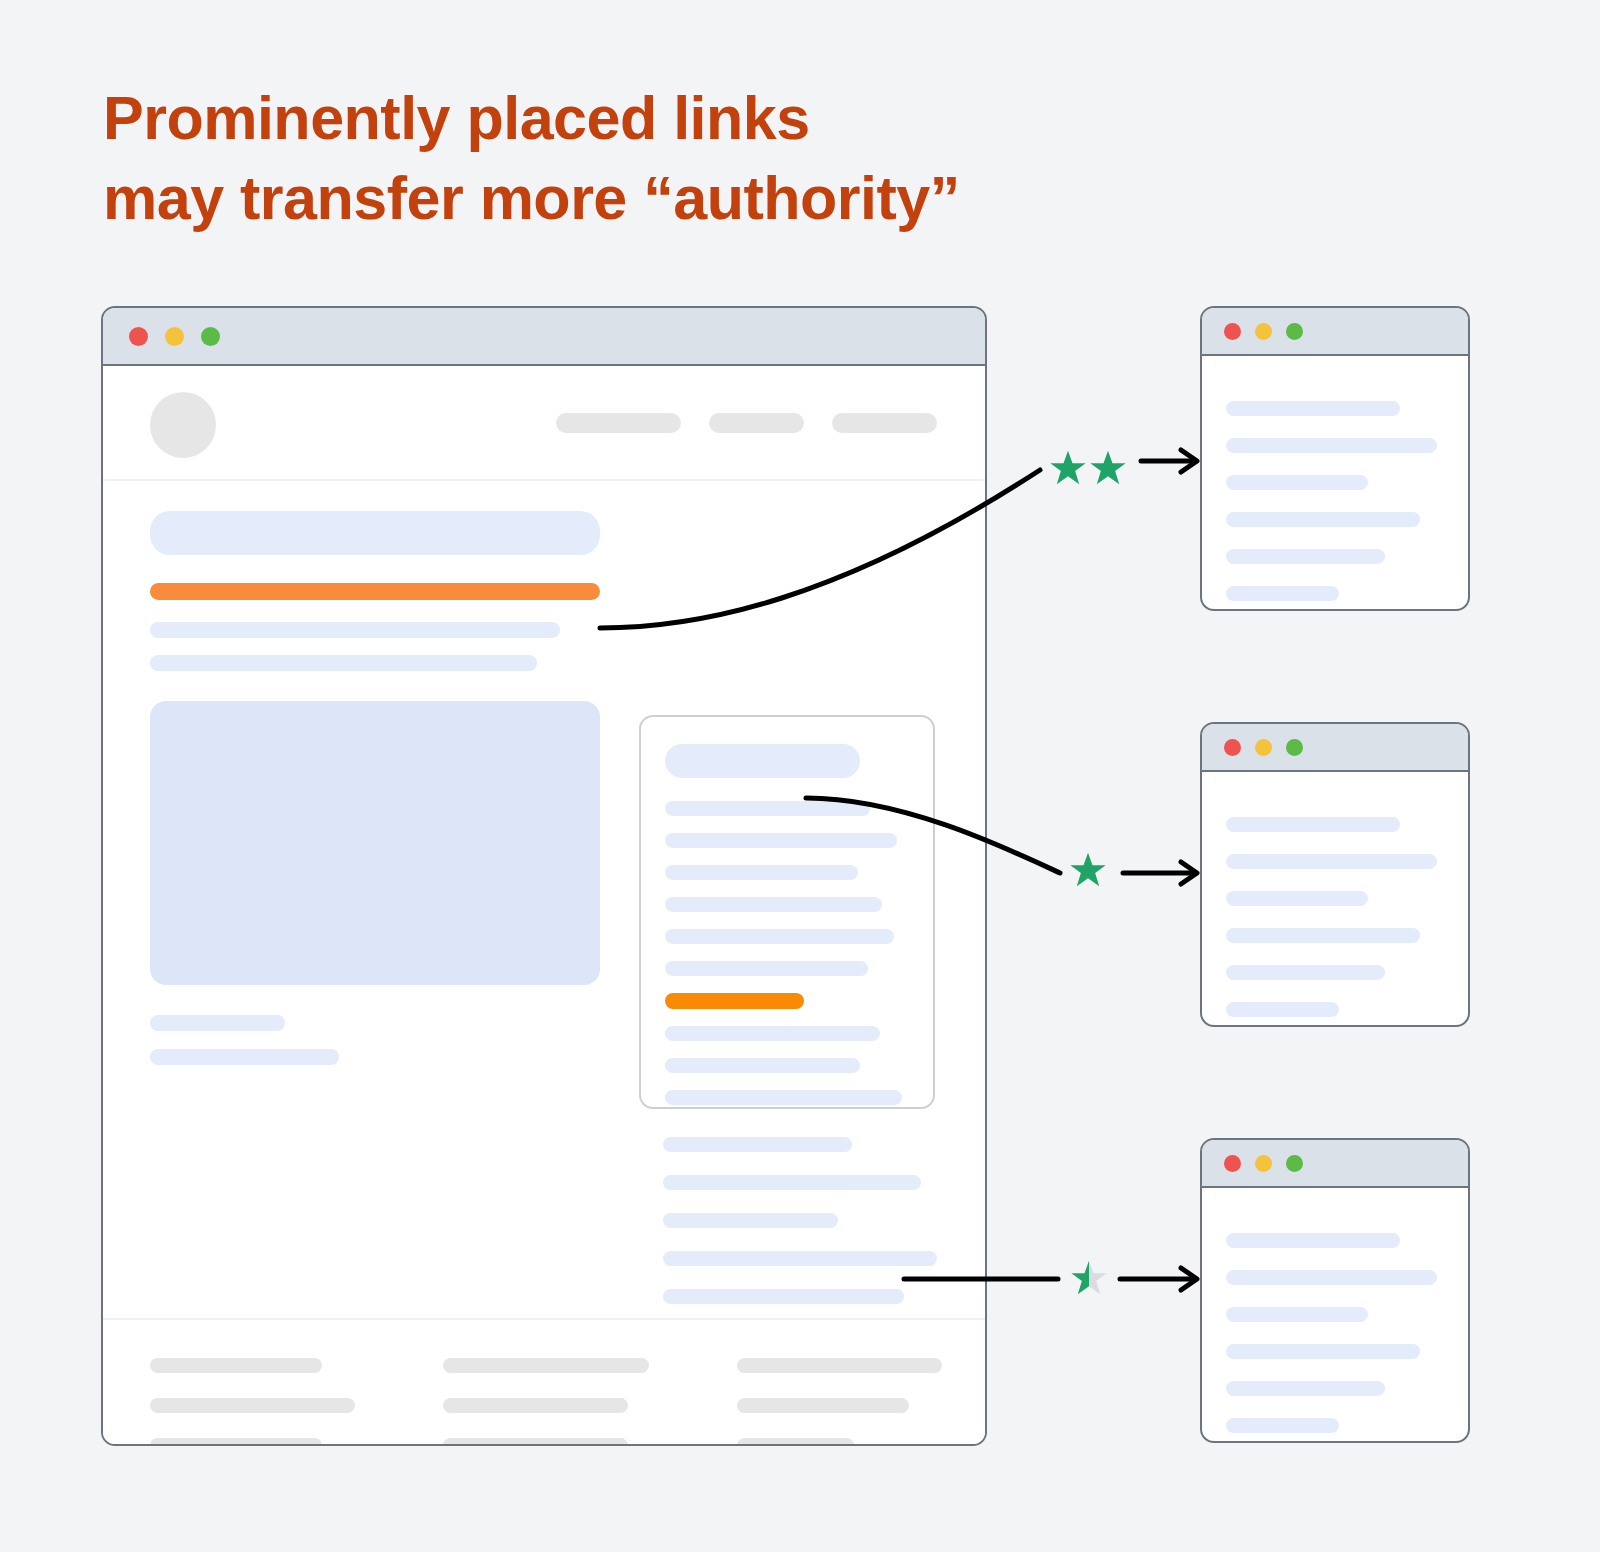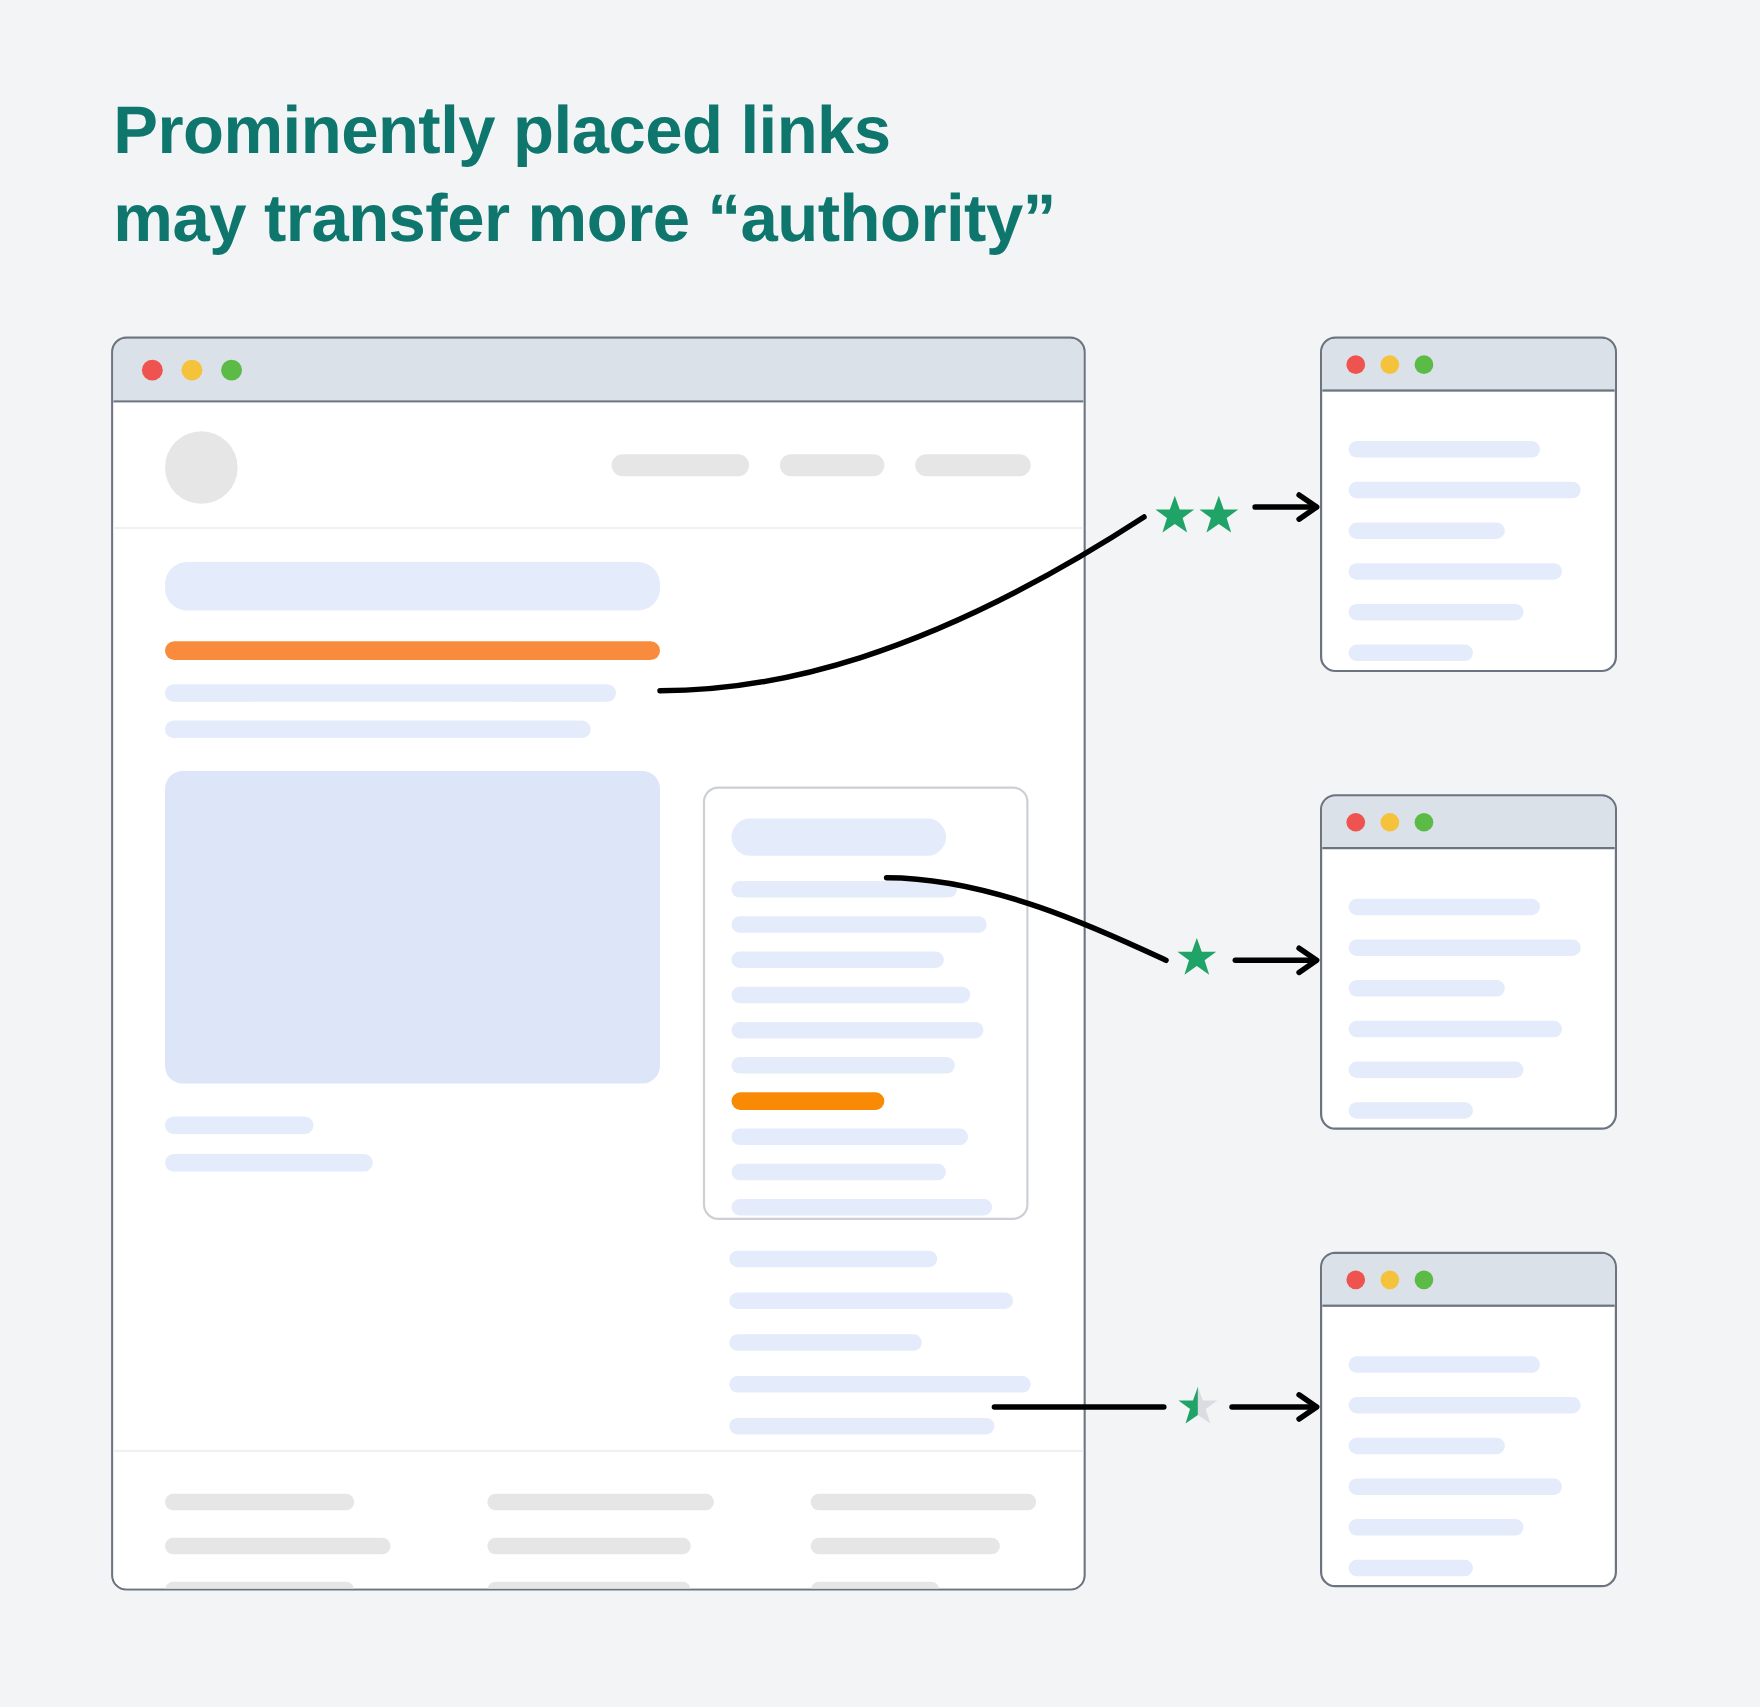--- a/index.html
+++ b/index.html
@@ -17,21 +17,21 @@
 
   
   .headline {
     position: absolute;
     left: 103px;
     top: 78px;
     width: 1100px;
     font-size: 61px;
     line-height: 80px;
     font-weight: 700;
-    color: #0f766e;
+    color: #c2410c;
     letter-spacing: -0.5px;
     white-space: pre-line;
   }
 
   
   .window {
     position: absolute;
     background: #ffffff;
     border: 2px solid #6b7480;
     border-radius: 14px;

